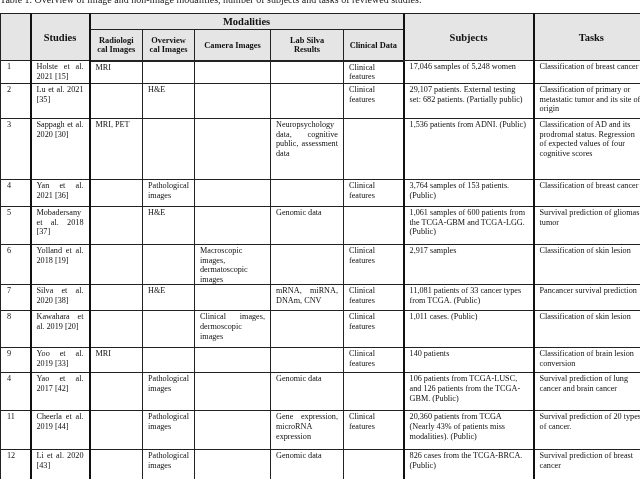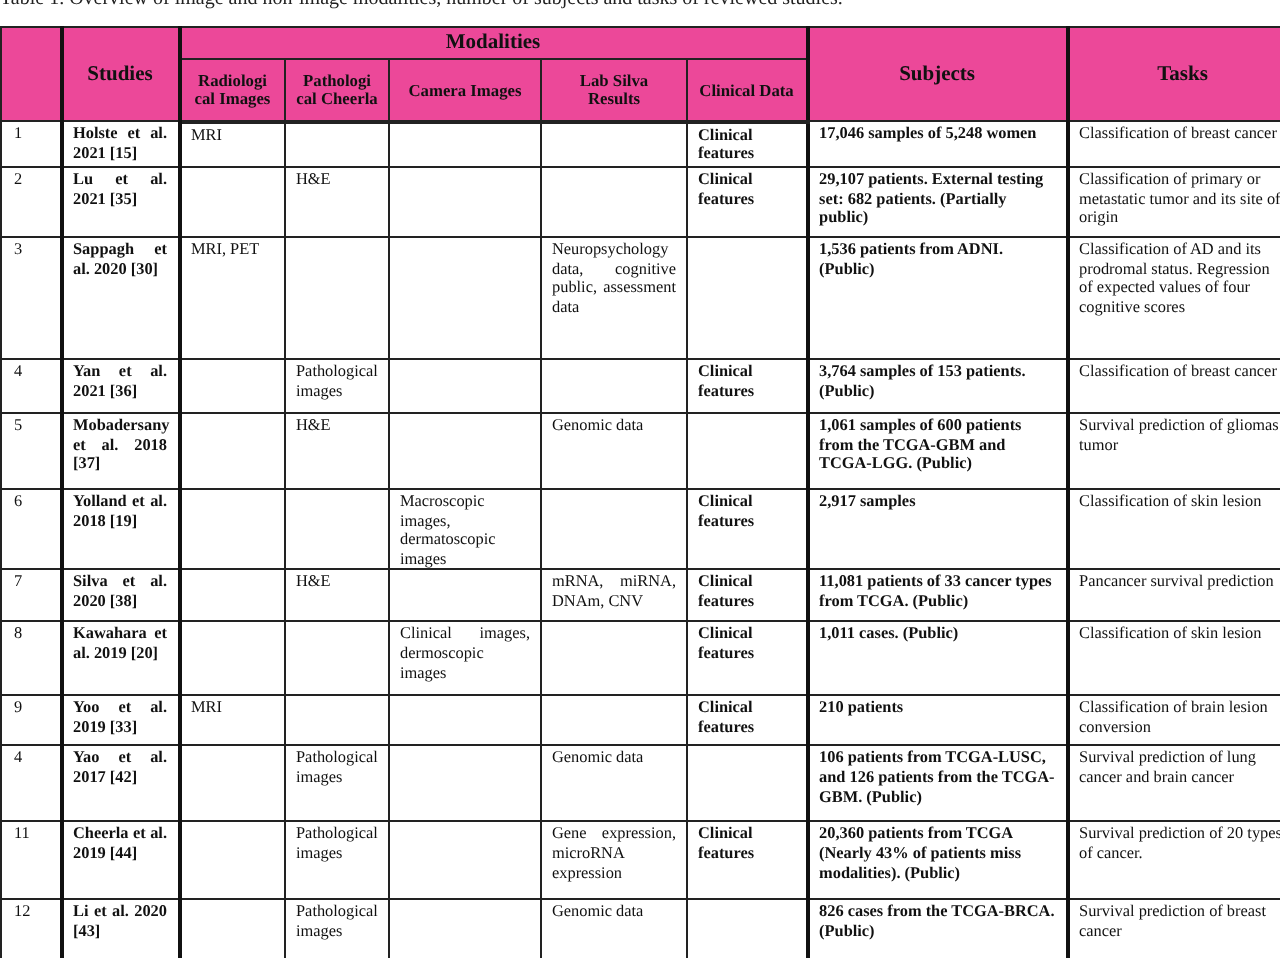--- a/index.html
+++ b/index.html
@@ -1,27 +1,27 @@
 <!DOCTYPE html>
 <html><head>
 <meta charset="utf-8">
 <style>
   html, body { margin: 0; padding: 0; background: #ffffff; }
   body { width: 640px; height: 479px; overflow: hidden; position: relative;
          font-family: "Liberation Serif", serif; color: #111; }
   .caption { position: absolute; left: 0; top: -6px; font-size: 10px; white-space: nowrap; color: #222; }
   table.t { position: absolute; left: 0; top: 13px; border-collapse: collapse; table-layout: fixed; width: 648px; font-size: 8.2px; line-height: 9.6px; }
   table.t td, table.t th { border: 1px solid #222; vertical-align: top; padding: 1px 5px 0 5px; overflow: hidden; }
-  table.t th { background: #ec4899; font-weight: bold; text-align: center; vertical-align: middle; font-size: 8.4px; line-height: 9.4px; }
+  table.t th { background: #e5e5e5; font-weight: bold; text-align: center; vertical-align: middle; font-size: 8.4px; line-height: 9.4px; }
   table.t th.big { font-size: 10.5px; }
   table.t tr.head th { border-bottom: 2px solid #222; }
   table.t td.num { padding-left: 6px; }
   table.t td.study, table.t td.j { text-align: justify; text-align-last: left; }
   .thick-l { border-left: 2px solid #111 !important; }
-  .thick-r { border-right: 2px solid #111 !important; font-weight: bold; }
+  .thick-r { border-right: 2px solid #111 !important; }
   table.t tr.last td { border-bottom: 2px solid #111; }
 </style>
 </head>
 <body>
 
 <div class="caption">Table 1. Overview of image and non-image modalities, number of subjects and tasks of reviewed studies.</div>
 
 <table class="t">
   <colgroup>
     <col style="width:30px">
@@ -37,21 +37,21 @@
   <thead>
     <tr style="height:16px">
       <th rowspan="2"></th>
       <th rowspan="2" class="big thick-l thick-r">Studies</th>
       <th colspan="5" class="big thick-r">Modalities</th>
       <th rowspan="2" class="big thick-r">Subjects</th>
       <th rowspan="2" class="big">Tasks</th>
     </tr>
     <tr class="head" style="height:31px">
       <th>Radiologi cal Images</th>
-      <th>Pathologi cal Cheerla</th>
+      <th>Overview cal Images</th>
       <th>Camera Images</th>
       <th>Lab Silva Results</th>
       <th class="thick-r">Clinical Data</th>
     </tr>
   </thead>
   <tbody id="tbody">
       <tr style="height: 23px;">
         <td class="num">1</td>
         <td class="thick-l thick-r j">Holste et al. 2021 [15]</td>
         <td>MRI</td>
@@ -140,21 +140,21 @@
         <td>Classification of skin lesion</td>
       </tr>
       <tr style="height: 25px;">
         <td class="num">9</td>
         <td class="thick-l thick-r j">Yoo et al. 2019 [33]</td>
         <td>MRI</td>
         <td></td>
         <td class="j"></td>
         <td class="j"></td>
         <td class="thick-r">Clinical features</td>
-        <td class="thick-r">210 patients</td>
+        <td class="thick-r">140 patients</td>
         <td>Classification of brain lesion conversion</td>
       </tr>
       <tr style="height: 38px;">
         <td class="num">4</td>
         <td class="thick-l thick-r j">Yao et al. 2017 [42]</td>
         <td></td>
         <td>Pathological images</td>
         <td class="j"></td>
         <td class="j">Genomic data</td>
         <td class="thick-r"></td>

